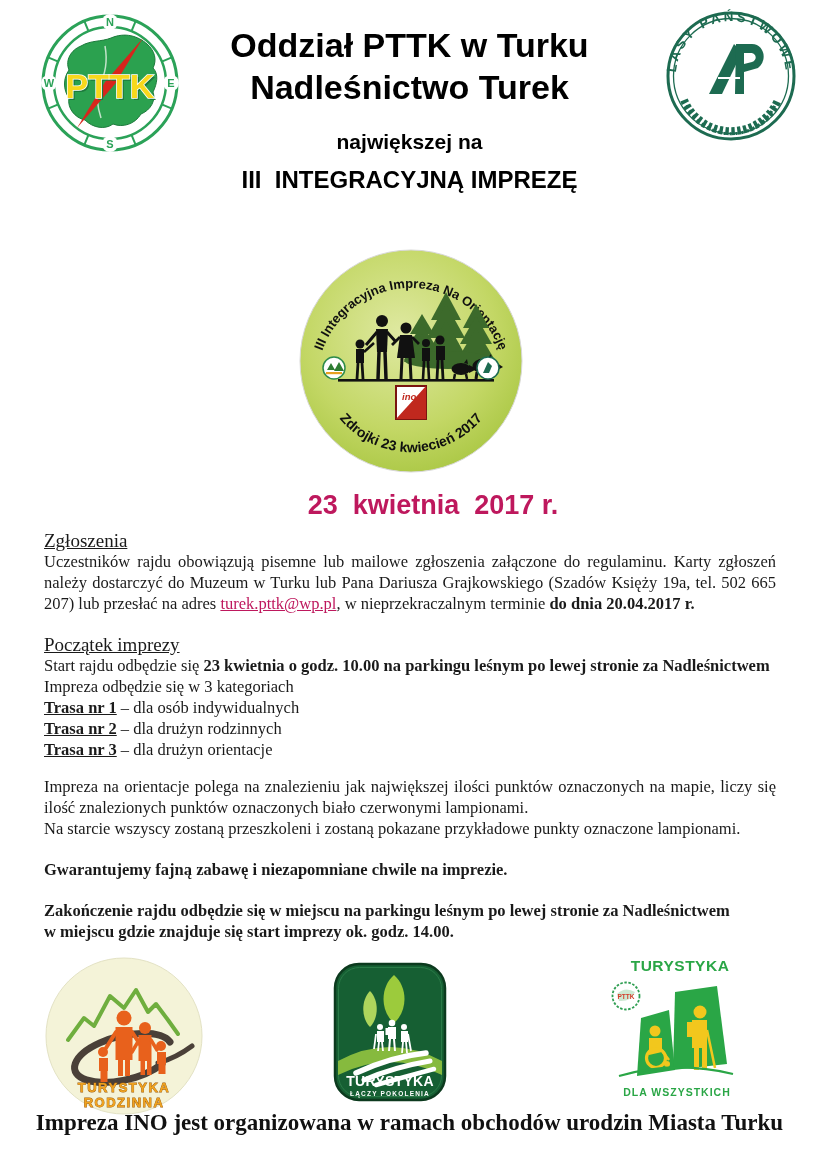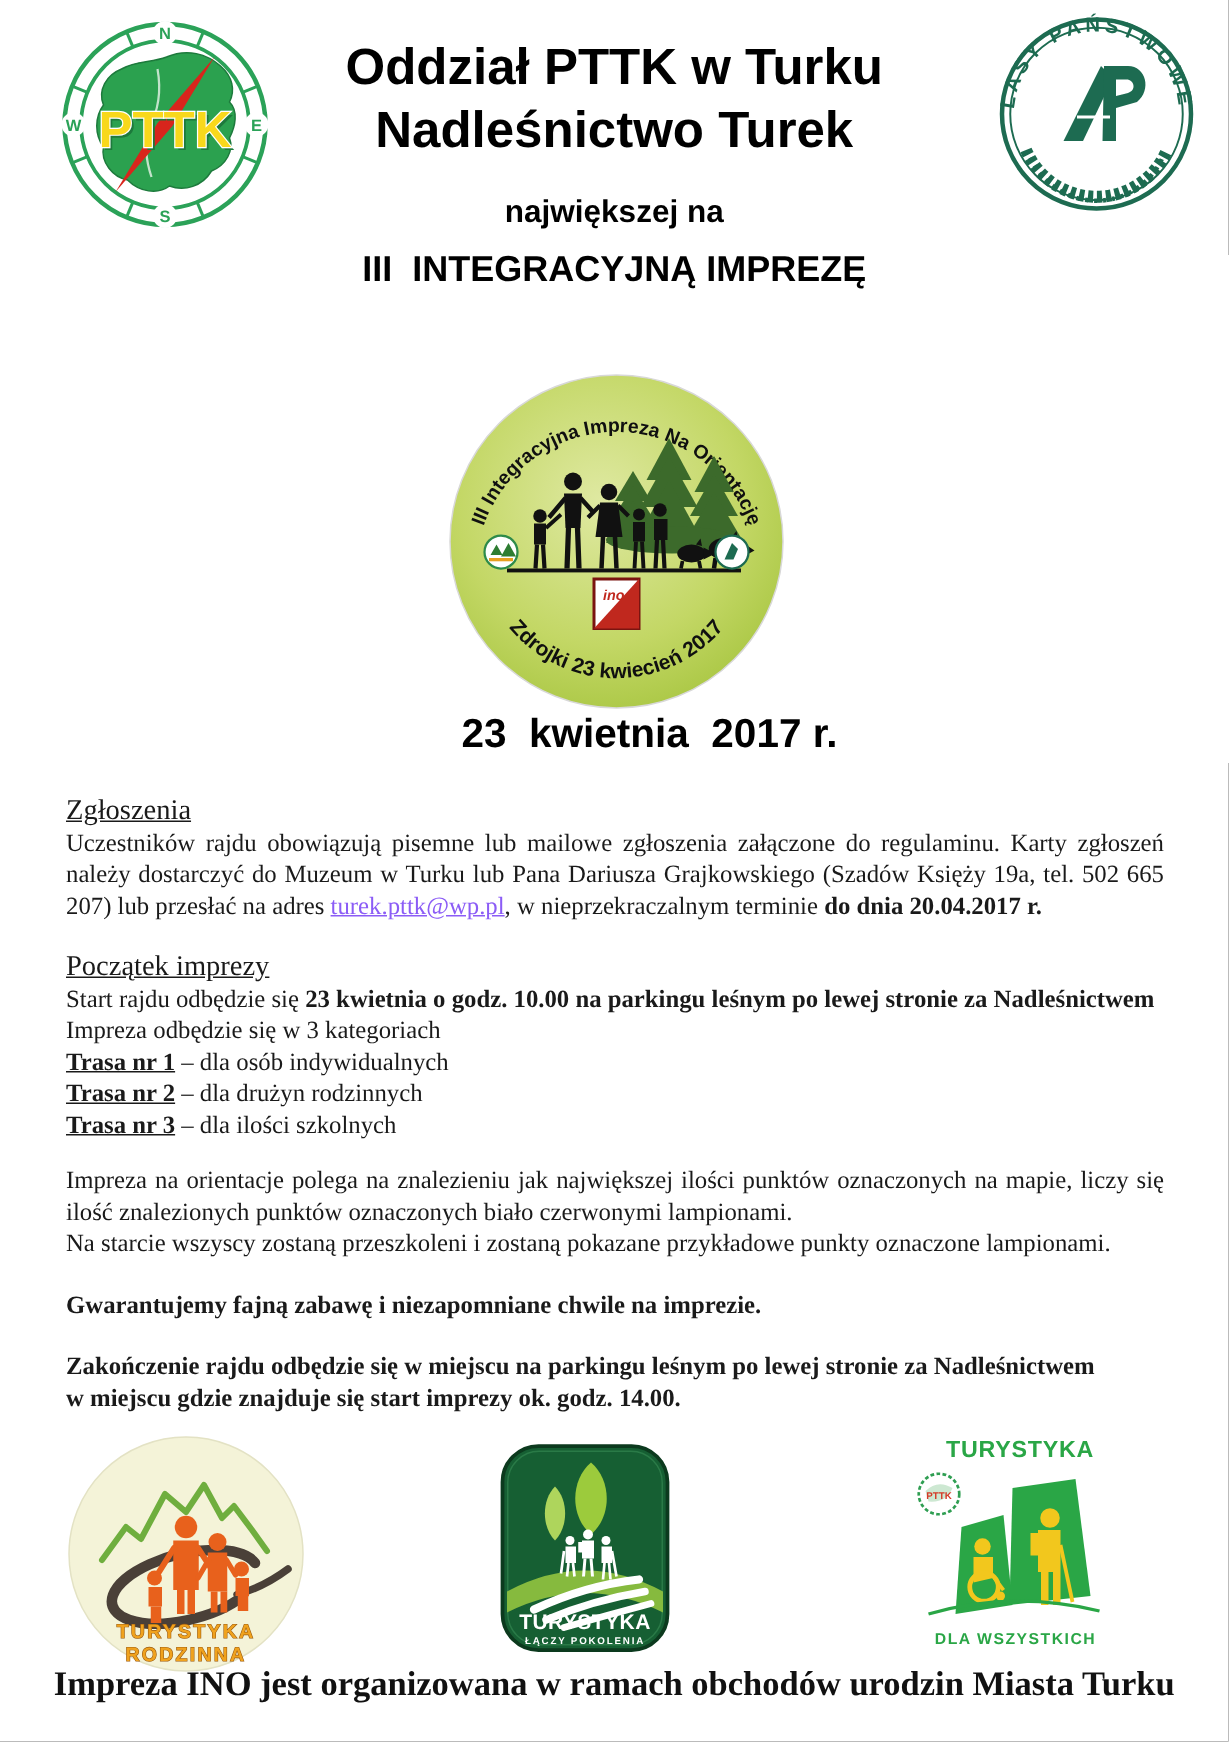--- a/index.html
+++ b/index.html
@@ -12,30 +12,30 @@
   
   .hdr-title{left:0;right:0;top:24px;text-align:center;
     font-family:"Liberation Sans", sans-serif;font-weight:bold;
     font-size:34px;line-height:42px;color:#000;}
   .invite{left:0;right:0;top:130px;text-align:center;
     font-family:"Liberation Sans", sans-serif;font-weight:bold;font-size:21px;color:#000;}
   .event-line{left:0;right:0;text-align:center;white-space:pre-wrap;
     font-family:"Liberation Sans", sans-serif;font-weight:bold;font-size:24px;color:#000;}
   .event-line.l1{top:166px;}
   .event-line.l2{top:198px;}
-  .date-heading{left:0;right:0;top:474px;text-align:center;white-space:pre-wrap;
-    font-family:"Liberation Sans", sans-serif;font-weight:bold;font-size:27px;color:#000000;margin-left:47px;}
+  .date-heading{left:0;right:0;top:490px;text-align:center;white-space:pre-wrap;
+    font-family:"Liberation Sans", sans-serif;font-weight:bold;font-size:27px;color:#be185d;margin-left:47px;}
   
   .body-text{left:44px;top:530px;width:732px;font-size:16.5px;line-height:21px;}
   .body-text p{margin:0;}
   .just{text-align:justify;}
   .sec-head{font-size:19px;text-decoration:underline;margin:0 0 2px 0;}
   .gap20{height:20px;}
   .gap16{height:16px;}
-  a.email{color:#8b5cf6;text-decoration:underline;cursor:pointer;}
+  a.email{color:#be185d;text-decoration:underline;cursor:pointer;}
   .trasa-label{font-weight:bold;text-decoration:underline;margin-top:40px;}
   
   .footer-note{left:0;right:0;top:1110px;text-align:center;
     font-weight:bold;font-size:23px;color:#111;}
   svg text{font-family:"Liberation Sans", sans-serif;}
 </style>
 </head>
 <body>
 
 <div class="page">
@@ -191,21 +191,21 @@
     <p class="sec-head">Zgłoszenia</p>
     <p class="just"><span>Uczestników rajdu obowiązują pisemne lub mailowe zgłoszenia załączone do regulaminu. Karty zgłoszeń należy dostarczyć do Muzeum w Turku lub Pana Dariusza Grajkowskiego (Szadów Księży 19a, tel. 502 665 207) lub przesłać na adres </span><a class="email">turek.pttk@wp.pl</a><span>, w nieprzekraczalnym terminie </span><b>do dnia 20.04.2017 r.</b></p>
 
     <div class="gap20"></div>
 
     <p class="sec-head">Początek imprezy</p>
     <p class="just"><span>Start rajdu odbędzie się </span><b>23 kwietnia  o godz. 10.00 na parkingu leśnym po lewej stronie za Nadleśnictwem</b></p>
     <p>Impreza odbędzie się w 3 kategoriach</p>
     <p><span class="trasa-label">Trasa nr 1</span> <span>– dla osób indywidualnych</span></p>
     <p><span class="trasa-label">Trasa nr 2</span> <span>– dla drużyn rodzinnych</span></p>
-    <p><span class="trasa-label">Trasa nr 3</span> <span>– dla ilości szkolnych</span></p>
+    <p><span class="trasa-label">Trasa nr 3</span> <span>– dla drużyn orientacje</span></p>
 
     <div class="gap16"></div>
 
     <p class="just">Impreza na orientacje polega na znalezieniu jak największej ilości punktów oznaczonych na mapie, liczy się ilość znalezionych punktów oznaczonych biało czerwonymi lampionami.</p>
     <p>Na starcie wszyscy zostaną przeszkoleni i zostaną pokazane przykładowe punkty oznaczone lampionami.</p>
 
     <div class="gap20"></div>
 
     <p><b>Gwarantujemy fajną zabawę i niezapomniane chwile na imprezie.</b></p>
 

